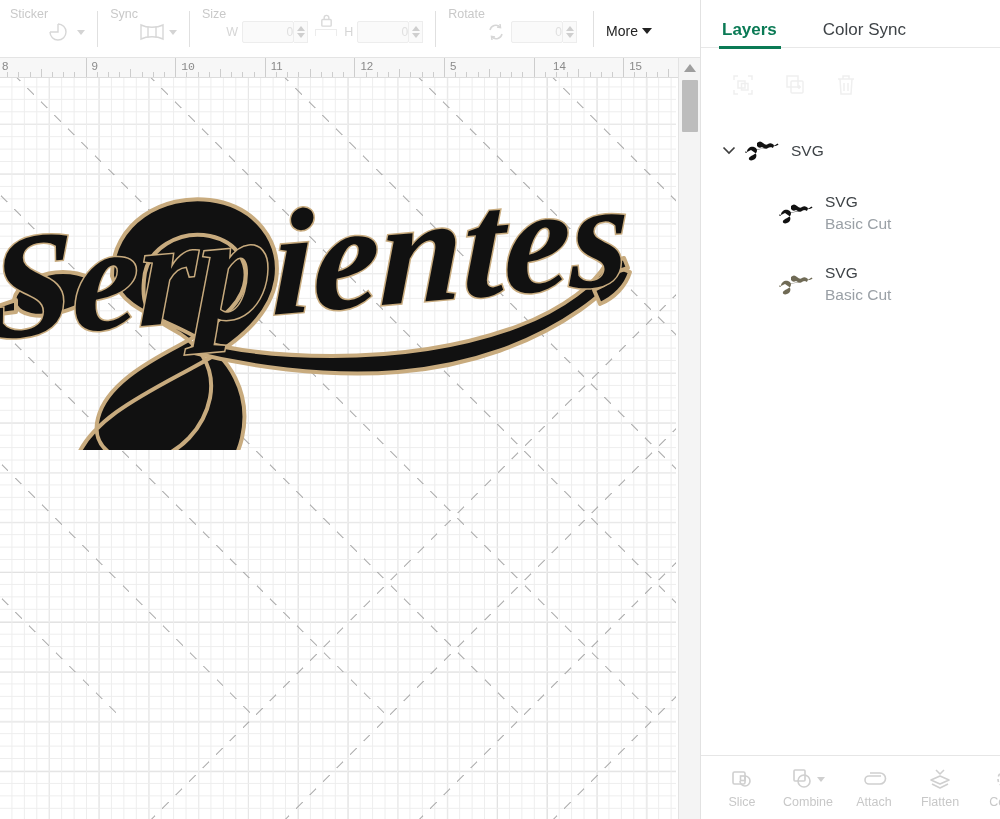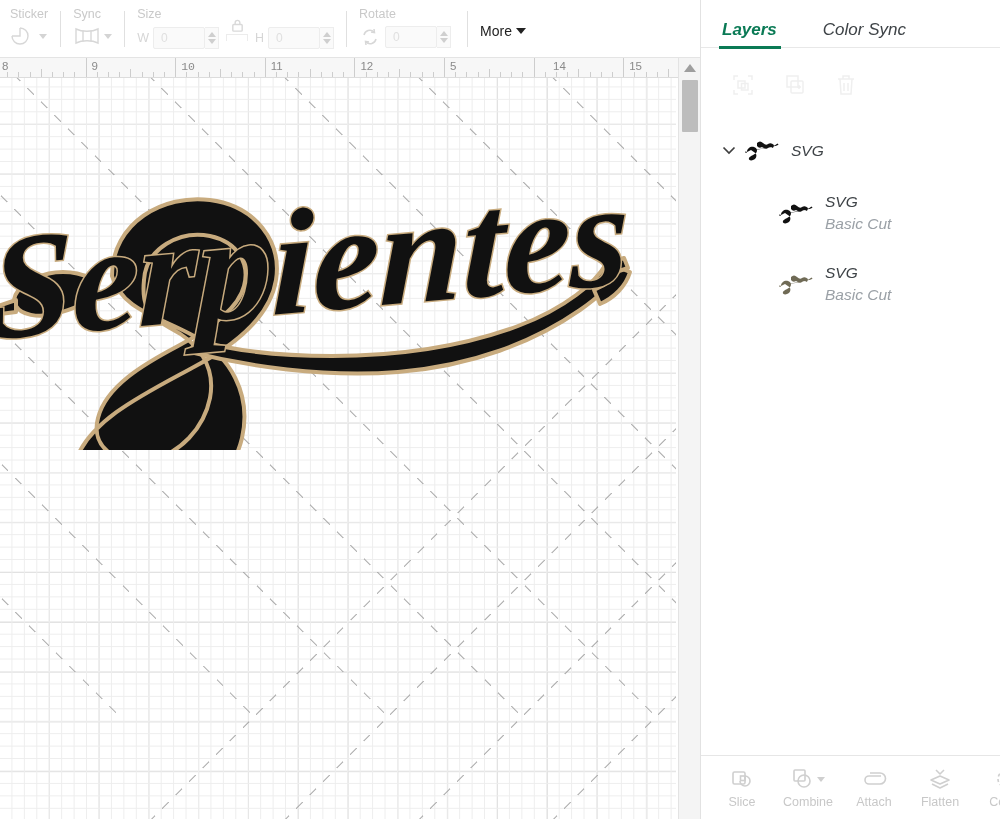--- a/index.html
+++ b/index.html
@@ -16,22 +16,23 @@
   
   #toolbar {
     position: absolute; left: 0; top: 0; width: 706px; height: 58px;
     background: #ffffff;
     display: flex; align-items: flex-end;
     border-bottom: 1px solid #e4e4e4;
     overflow: hidden;
   }
   .tb-group {
     position: relative; height: 58px;
-    display: flex; flex-direction: column; justify-content: flex-start;
+    display: flex; justify-content: flex-start;
     padding: 8px 10px 0 10px;
+    text-align: right;
   }
   .tb-sep { width: 1px; height: 36px; background: #e0e0e0; align-self: center; margin: 0 2px; }
   .tb-label {
     font-size: 12.5px; color: #c9c9c9; line-height: 14px;
     margin-bottom: 5px; white-space: nowrap;
   }
   .tb-row { display: flex; align-items: center; gap: 4px; }
   .tb-icon-btn {
     display: flex; align-items: center; gap: 3px;
     color: #d2d2d2; cursor: default;
@@ -133,21 +134,21 @@
   
   #rpanel {
     position: absolute; left: 700px; top: 0; width: 300px; height: 819px;
     background: #ffffff; border-left: 1px solid #e2e2e2;
     display: flex; flex-direction: column;
   }
   #tabs {
     height: 59px; display: flex; align-items: center; padding-left: 21px;
     gap: 46px; position: relative; flex: 0 0 auto;
   }
-  .tab { font-size: 17px; cursor: pointer; position: relative; height: 59px; display: flex; align-items: center; font-style: italic; }
+  .tab { font-size: 17px; cursor: pointer; position: relative; height: 59px; display: flex; align-items: center; }
   .tab.active { color: #0a7a55; font-weight: bold; }
   .tab.inactive { color: #3e4347; }
   .tab.active::after {
     content: ""; position: absolute; left: -3px; right: -4px; bottom: 10px;
     height: 3px; background: #0a7a55;
   }
   #tabs-rule { position: absolute; left: 0; right: 0; bottom: 11px; height: 1px; background: #e8e8e8; }
 
   #layer-actions {
     height: 52px; display: flex; align-items: center; gap: 28px;
@@ -160,21 +161,21 @@
     display: flex; align-items: center; height: 54px; padding-left: 20px;
     cursor: pointer;
   }
   .layer-row.child { padding-left: 78px; height: 71px; }
   .chev {
     width: 16px; margin-right: 8px; color: #3f3f3f; font-size: 13px;
     display: flex; align-items: center; justify-content: center;
   }
   .thumb { width: 34px; height: 22px; margin-right: 12px; flex: 0 0 auto; }
   .thumb svg { width: 100%; height: 100%; display: block; }
-  .layer-txt { display: flex; flex-direction: column; gap: 3px; font-style: italic; }
+  .layer-txt { display: flex; flex-direction: column; gap: 3px; }
   .layer-name { font-size: 15.5px; color: #3e4347; line-height: 19px; }
   .layer-sub { font-size: 15.5px; color: #9aa0a6; line-height: 19px; }
 
   #canvas-row {
     height: 58px; background: #f4f4f4; display: flex; align-items: center;
     padding-left: 20px; border-top: 1px solid #ececec; flex: 0 0 auto;
   }
   #canvas-swatch {
     width: 64px; height: 44px; background: #fff; border: 1px solid #8e8e8e;
     margin-right: 18px; flex: 0 0 auto;

